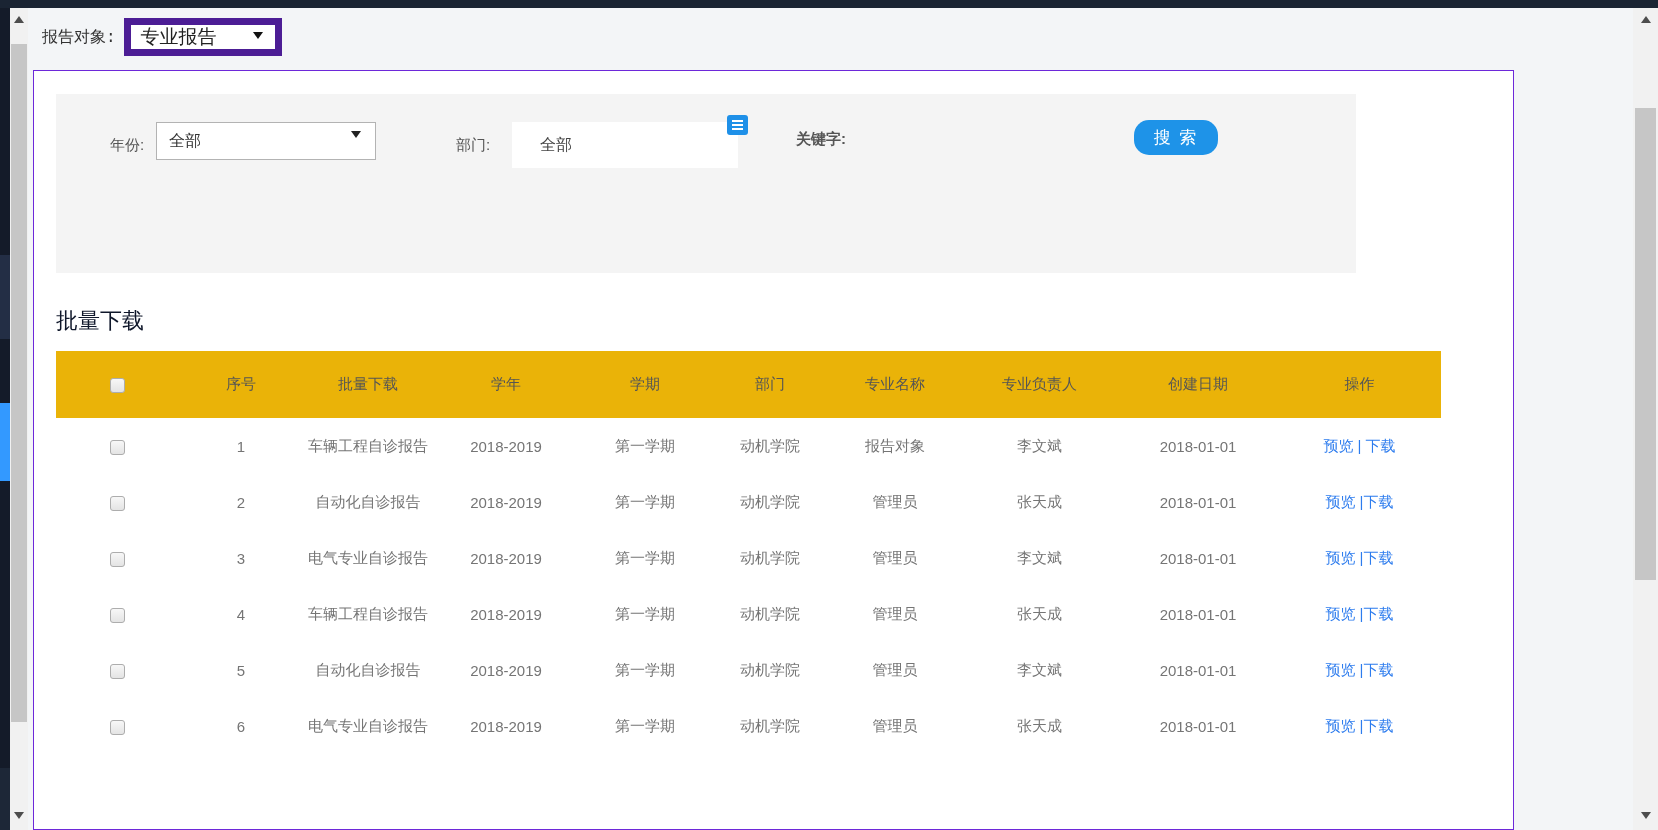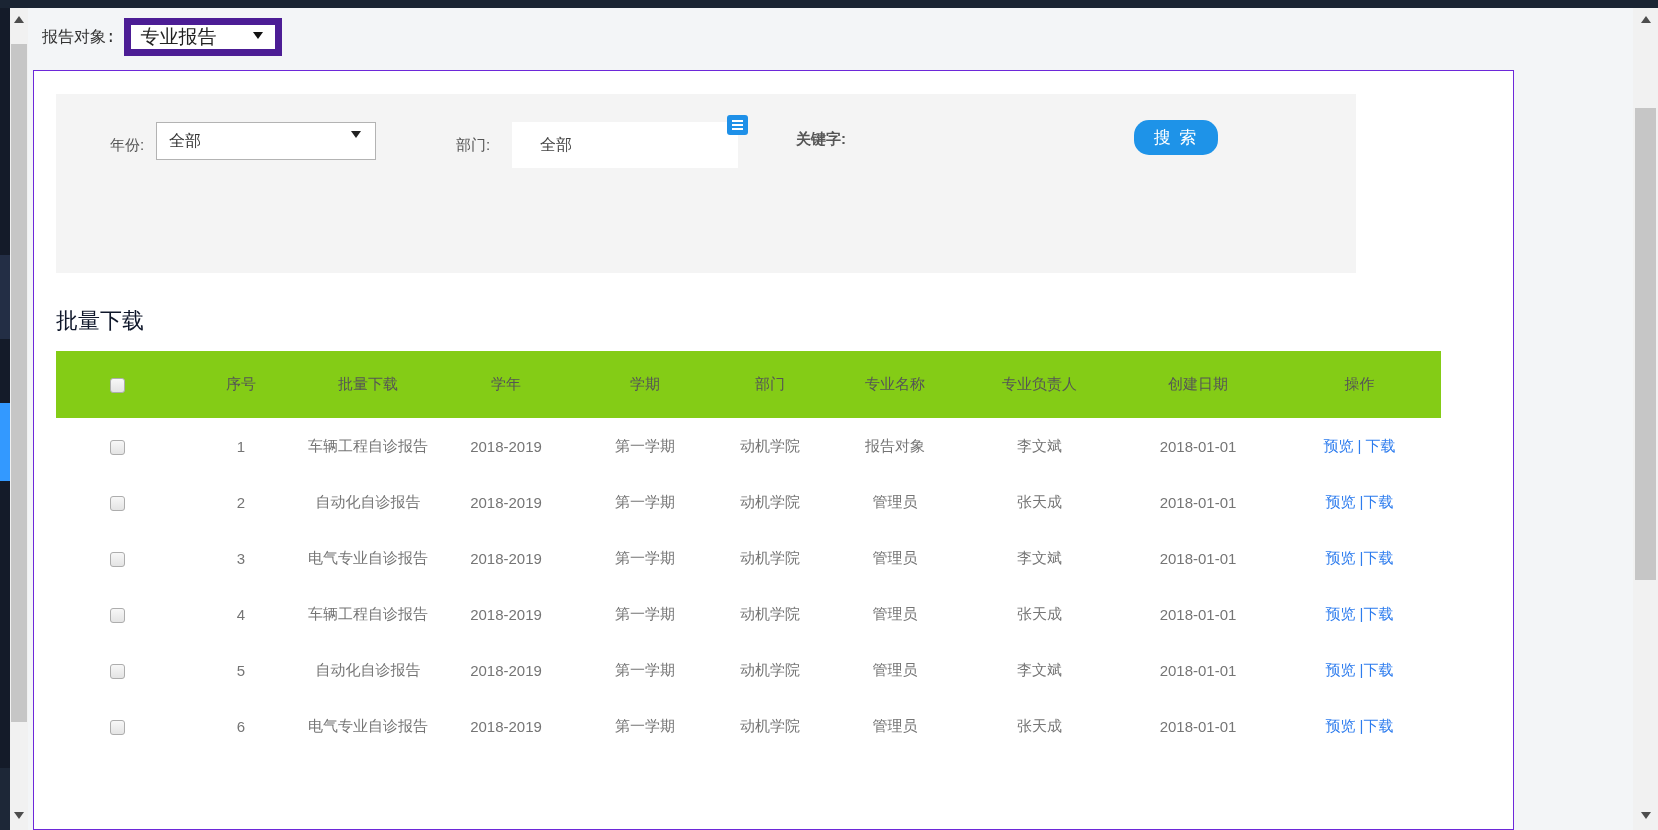--- a/index.html
+++ b/index.html
@@ -84,21 +84,21 @@
     font-size: 17px; letter-spacing: 2px; cursor: pointer;
     font-family: "Liberation Sans", sans-serif;
   }
 
   
   .batch-label { position: absolute; left: 22px; top: 235px; font-size: 22px; color: #0f172a; }
 
   
   .report-table-wrap { position: absolute; left: 22px; top: 280px; width: 1385px; }
   table.report-table { width: 1385px; border-collapse: collapse; table-layout: fixed; }
-  table.report-table thead tr { background: #84cc16; height: 67px; }
+  table.report-table thead tr { background: #eab308; height: 67px; }
   table.report-table th { font-weight: normal; font-size: 15px; color: #555; text-align: center; }
   table.report-table tbody tr { background: #fff; height: 56px; }
   table.report-table td { font-size: 15px; color: #757575; text-align: center; }
   .cb {
     appearance: none; -webkit-appearance: none;
     width: 15px; height: 15px; border: 1px solid #adadad; border-radius: 3px;
     background: linear-gradient(#f7f7f7, #e4e4e4); cursor: pointer; vertical-align: middle;
   }
   .op-link { color: #2d7cee; text-decoration: none; cursor: pointer; }
   .op-sep { color: #2d7cee; white-space: pre; }

